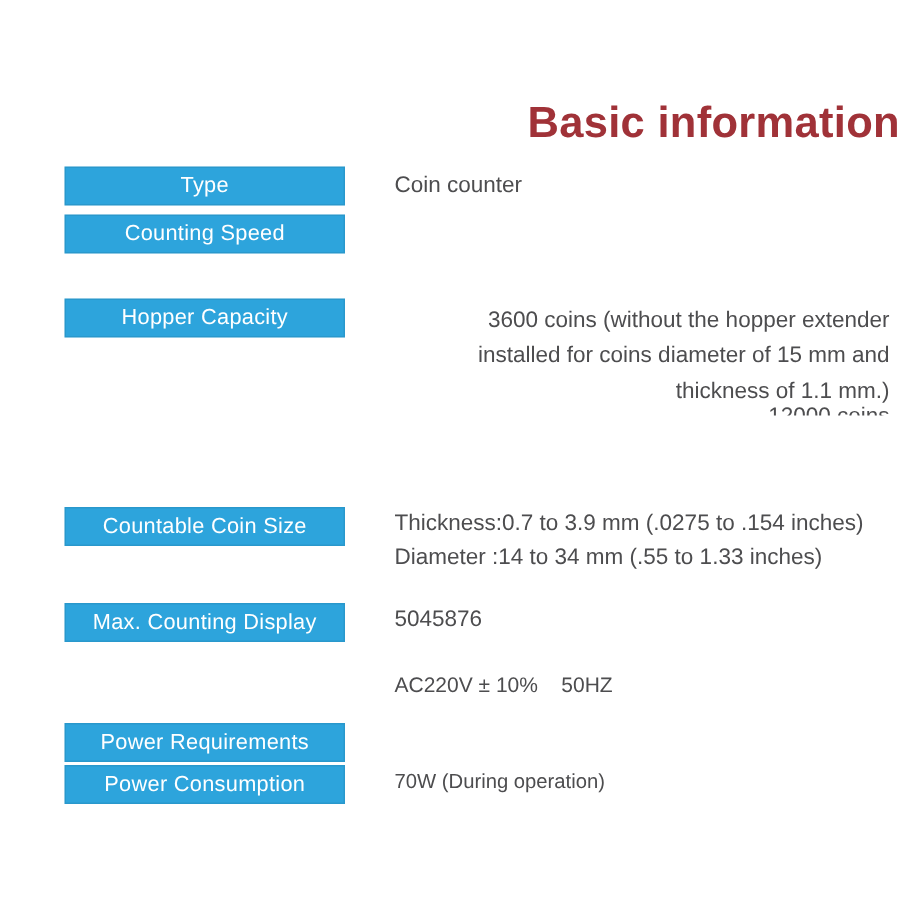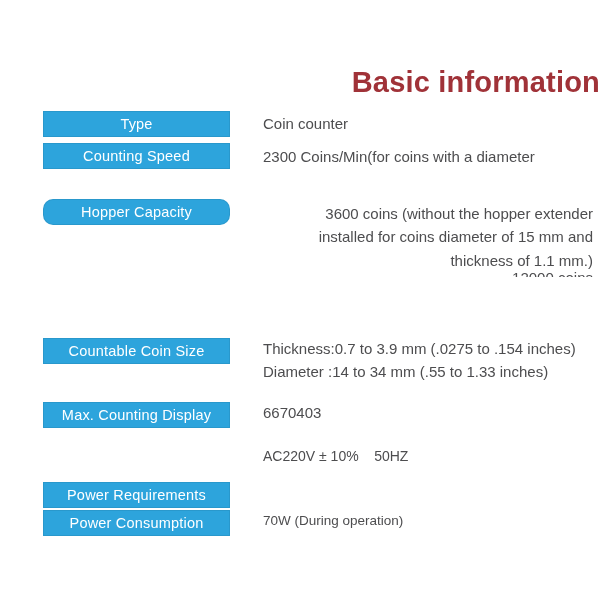--- a/index.html
+++ b/index.html
@@ -64,33 +64,33 @@
 <h1 class="title">Basic information</h1>
 
 <div id="spec-table">
     <div class="label-box" style="top: 111px;">
       <span>Type</span>
     </div>
     <div class="value" style="top: 112px;"><div class="line">Coin counter</div></div>
     <div class="label-box" style="top: 143px;">
       <span>Counting Speed</span>
     </div>
-    <div class="value" style="top: 145px;"><div class="line">2300 Coins/Min(for coins with a diameter</div></div>
-    <div class="label-box" style="top: 199px; border-radius: 10px;">
+    <div class="value" style="top: 145px;"></div>
+    <div class="label-box" style="top: 199px;">
       <span>Hopper Capacity</span>
     </div>
     <div class="value clipped" style="top: 202px; text-align: right;"><div class="line">3600 coins (without the hopper extender</div><div class="line">installed for coins diameter of 15 mm and</div><div class="line">thickness of 1.1 mm.)</div><div class="line">12000 coins</div></div>
     <div class="label-box" style="top: 338px;">
       <span>Countable Coin Size</span>
     </div>
     <div class="value" style="top: 337px;"><div class="line">Thickness:0.7 to 3.9 mm (.0275 to .154 inches)</div><div class="line">Diameter :14 to 34 mm (.55 to 1.33 inches)</div></div>
     <div class="label-box" style="top: 402px;">
       <span>Max. Counting Display</span>
     </div>
-    <div class="value" style="top: 401px;"><div class="line">6670403</div></div>
+    <div class="value" style="top: 401px;"><div class="line">5045876</div></div>
     <div class="label-box" style="top: 446px; margin-top: 36px;">
       <span>Power Requirements</span>
     </div>
     <div class="value small" style="top: 443px;"><div class="line">AC220V ± 10%    50HZ</div></div>
     <div class="label-box" style="top: 510px;">
       <span>Power Consumption</span>
     </div>
     <div class="value smaller" style="top: 511px;"><div class="line">70W (During operation)</div></div>
   </div>
 

